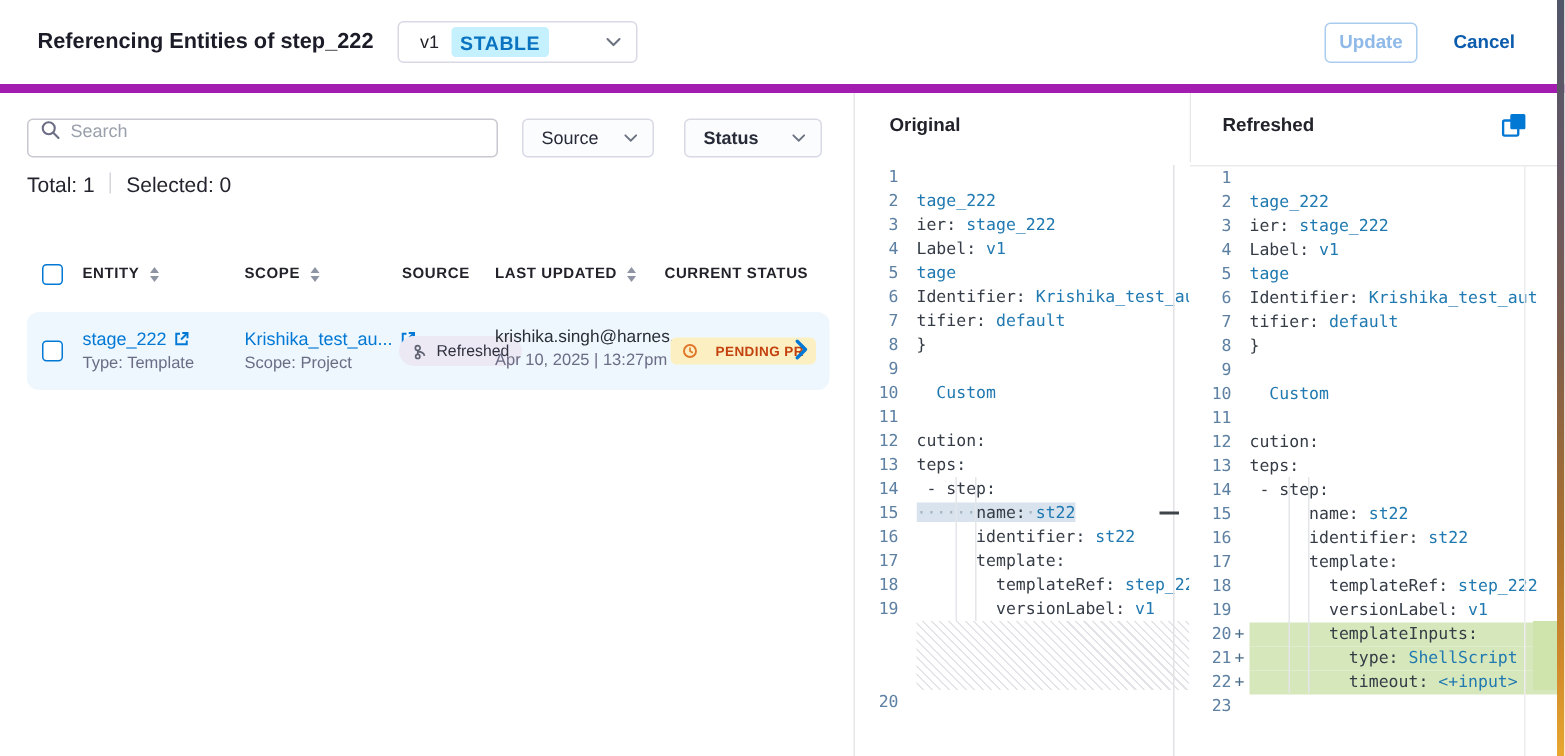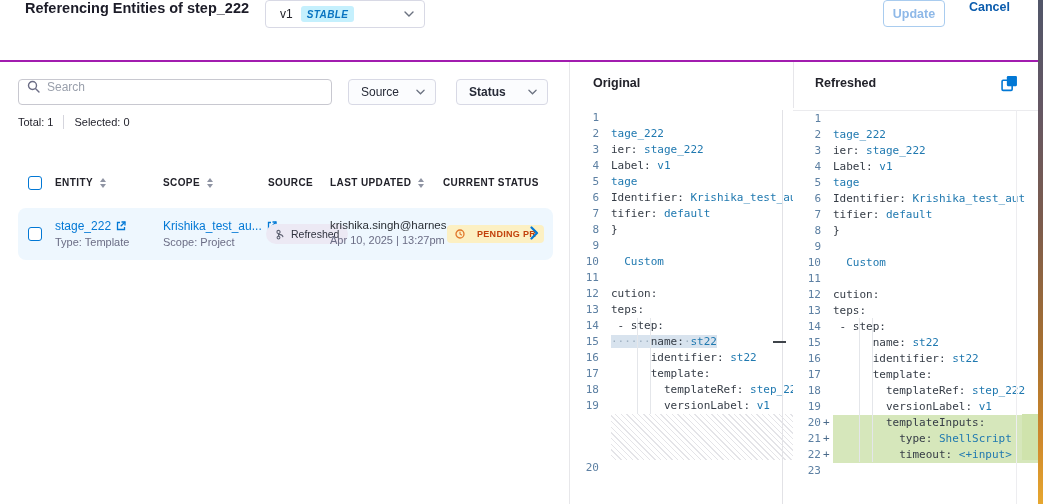--- a/index.html
+++ b/index.html
@@ -2,48 +2,48 @@
 <html><head>
 <meta charset="utf-8">
 <style>
   * { margin:0; padding:0; box-sizing:border-box; }
   html,body { width:1043px; height:504px; overflow:hidden; background:#fff;
     font-family:"Liberation Sans", sans-serif; color:#22222a; }
   .app { position:relative; width:1043px; height:504px; }
 
   
   .topbar { position:absolute; left:0; top:0; width:1043px; height:62px;
-    display:flex; align-items:flex-start; padding:0 33px 0 25px; border-bottom:2px solid #a21caf; background:#fff; }
+    display:flex; align-items:center; padding:0 33px 0 25px; border-bottom:6px solid #a21caf; background:#fff; }
   .page-title { font-size:14.5px; font-weight:bold; color:#1c1c28; }
   .version-dd { margin-left:16px; width:160px; height:28px; border:1px solid #d8d9e5; border-radius:4px;
     display:flex; align-items:center; padding:0 10px 0 14px; background:#fff; cursor:pointer; }
   .version-dd .vname { font-size:12px; color:#22222a; }
-  .version-badge { margin-left:8px; background:#c5f0fd; color:#0a74c1; font-size:10px; font-weight:bold;
-    letter-spacing:.4px; padding:2.5px 6px; border-radius:3px;font-style:italic; }
+  .version-badge { margin-left:8px; background:#c5f0fd; color:#0a74c1; font-size:13px; font-weight:bold;
+    letter-spacing:.4px; padding:2.5px 6px; border-radius:3px; }
   .version-dd .chev { margin-left:auto; }
   .spacer { flex:1; }
   .btn-update { width:62px; height:27px; border:1px solid #a9ccef; border-radius:4px; background:#fff;
     color:#8fb9e8; font-size:12.5px; font-weight:bold; font-family:inherit; }
   .btn-cancel { margin-left:24px; border:none; background:none; color:#0b5cad; font-size:12.5px;
     font-weight:bold; font-family:inherit; cursor:pointer; }
 
   
   .left { position:absolute; left:0; top:62px; width:570px; bottom:0; border-right:1px solid #e7e7ea; background:#fff; }
   .search-box { position:absolute; left:18px; top:17px; width:314px; height:26px; border:1px solid #c8c8d0;
     border-radius:4px; display:flex; align-items:flex-start; padding:0 8px; background:#fff; }
   .search-box input { border:none; outline:none; flex:1; font-size:12px; margin-left:7px;
     font-family:inherit; color:#22222a; background:transparent; }
   .search-box input::placeholder { color:#9aa0ac; }
   .dd { position:absolute; top:17px; height:26px; border:1px solid #d8d9e5; border-radius:4px; background:#fbfcfe;
     display:flex; align-items:center; padding:0 10px 0 12px; font-size:12px; color:#272b38; cursor:pointer; }
   .dd-source { left:348px; width:88px; }
   .dd-status { left:456px; width:92px;font-weight:bold; }
   .dd .chev { margin-left:auto; }
-  .counts { position:absolute; left:18px; top:53px; display:flex; align-items:center; gap:10px;
-    font-size:11px; color:#24242e; }
+  .counts { position:absolute; left:18px; top:53px; display:flex; align-items:flex-start; gap:10px;
+    font-size:14px; color:#24242e; }
   .counts .sep { width:1px; height:14px; background:#d5d5dd; }
 
   .thead { position:absolute; left:0; top:112px; width:570px; height:24px; }
   .th { position:absolute; top:3px; font-size:10px; font-weight:bold; letter-spacing:.4px; color:#22222a;
     display:flex; align-items:center; gap:7px; }
   .checkbox { display:inline-block; width:14px; height:14px; border:1.6px solid #0278d5; border-radius:3px;
     background:#fff; cursor:pointer; }
   .sort { display:inline-flex; flex-direction:column; gap:2px; cursor:pointer; }
   .sort i { width:0; height:0; border-left:3.5px solid transparent; border-right:3.5px solid transparent; }
   .sort .up { border-bottom:4px solid #8f94a3; }

